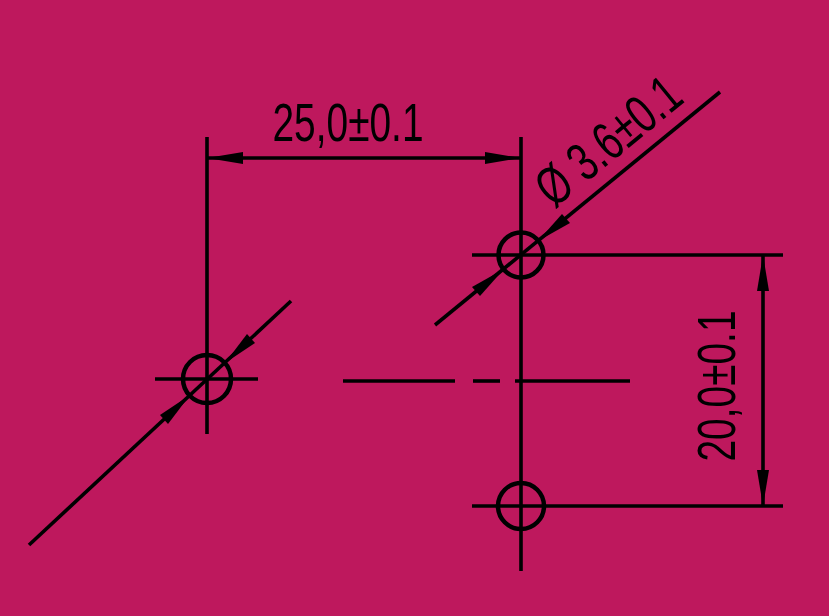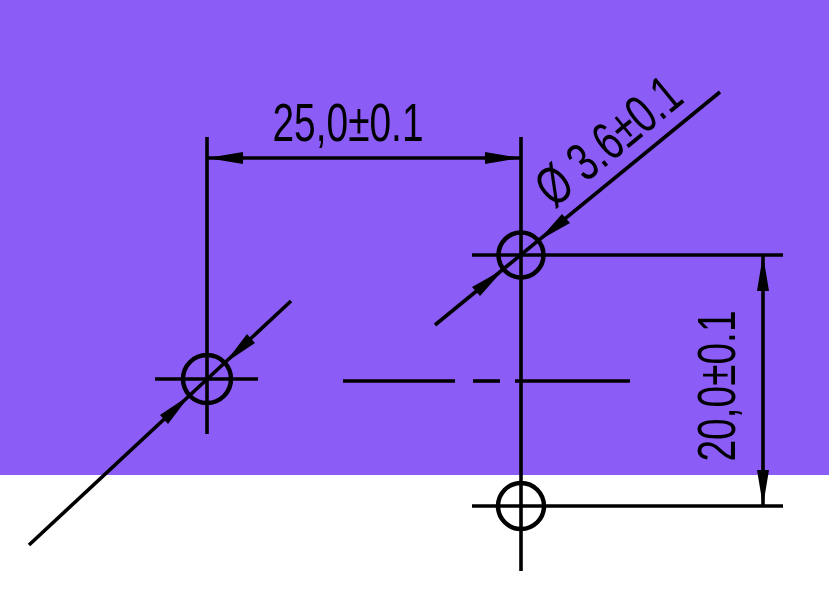--- a/index.html
+++ b/index.html
@@ -6,22 +6,22 @@
     margin: 0;
     padding: 0;
     background: #ffffff;
     width: 829px;
     height: 616px;
     overflow: hidden;
   }
   .canvas {
     position: relative;
     width: 829px;
-    height: 475px;
-    background: #8b5cf6;
+    height: 616px;
+    background: #be185d;
   }
   svg { display: block; }
   .stroke {
     stroke: #000000;
     fill: none;
     stroke-width: 4;
   }
   .circle-stroke {
     stroke: #000000;
     fill: none;

